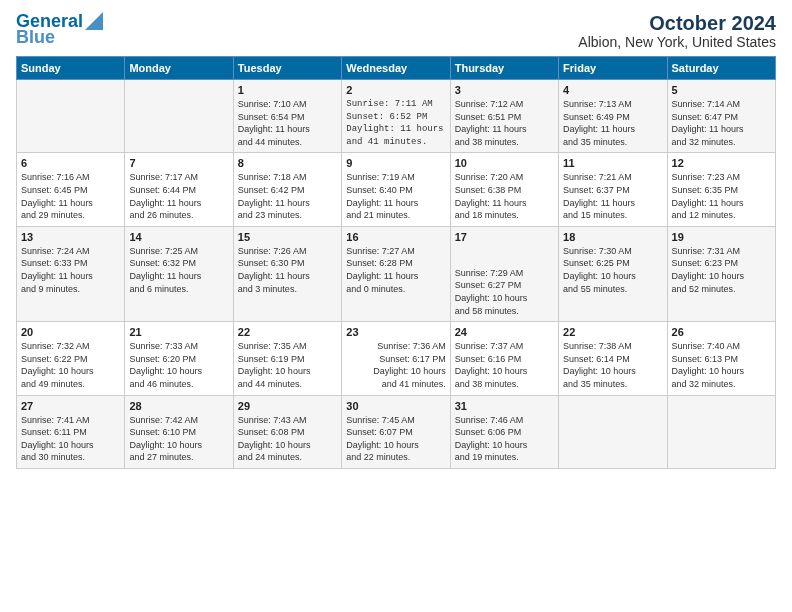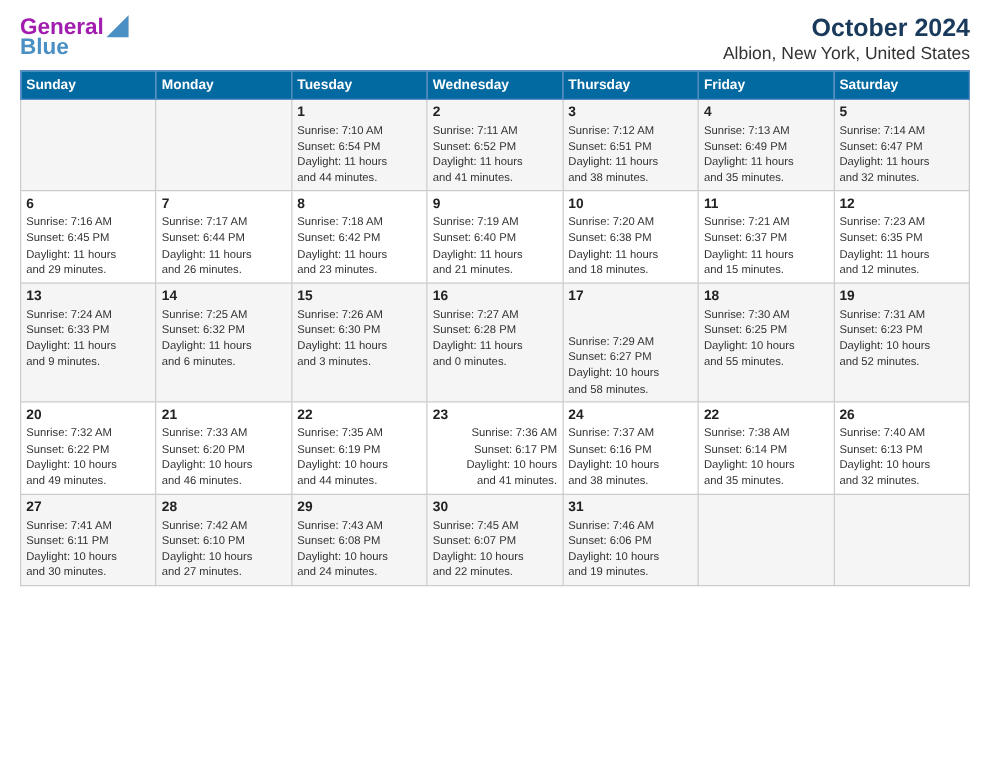--- a/index.html
+++ b/index.html
@@ -25,21 +25,21 @@
       flex-direction: column;
       align-items: flex-start;
     }
     .logo-text {
       font-size: 18px;
       font-weight: bold;
       color: #1a3a5c;
       line-height: 1.1;
     }
     .logo-text span {
-      color: #a21caf;
+      color: #0369a1;
     }
     .title-block {
       text-align: right;
     }
     .month-title {
       font-size: 20px;
       font-weight: bold;
       color: #1a3a5c;
       line-height: 1.1;
     }
@@ -128,21 +128,21 @@
           <td></td>
           <td>
             <span class="day-num">1</span>
             <div class="day-info" style="white-space: pre-line;">Sunrise: 7:10 AM
 Sunset: 6:54 PM
 Daylight: 11 hours
 and 44 minutes.</div>
           </td>
           <td>
             <span class="day-num">2</span>
-            <div class="day-info" style="white-space: pre-line;">Sunrise: 7:11 AM
+            <div class="day-info" style="white-space: pre-line; font-family: Liberation Mono, monospace;">Sunrise: 7:11 AM
 Sunset: 6:52 PM
 Daylight: 11 hours
 and 41 minutes.</div>
           </td>
           <td>
             <span class="day-num">3</span>
             <div class="day-info" style="white-space: pre-line;">Sunrise: 7:12 AM
 Sunset: 6:51 PM
 Daylight: 11 hours
 and 38 minutes.</div>

